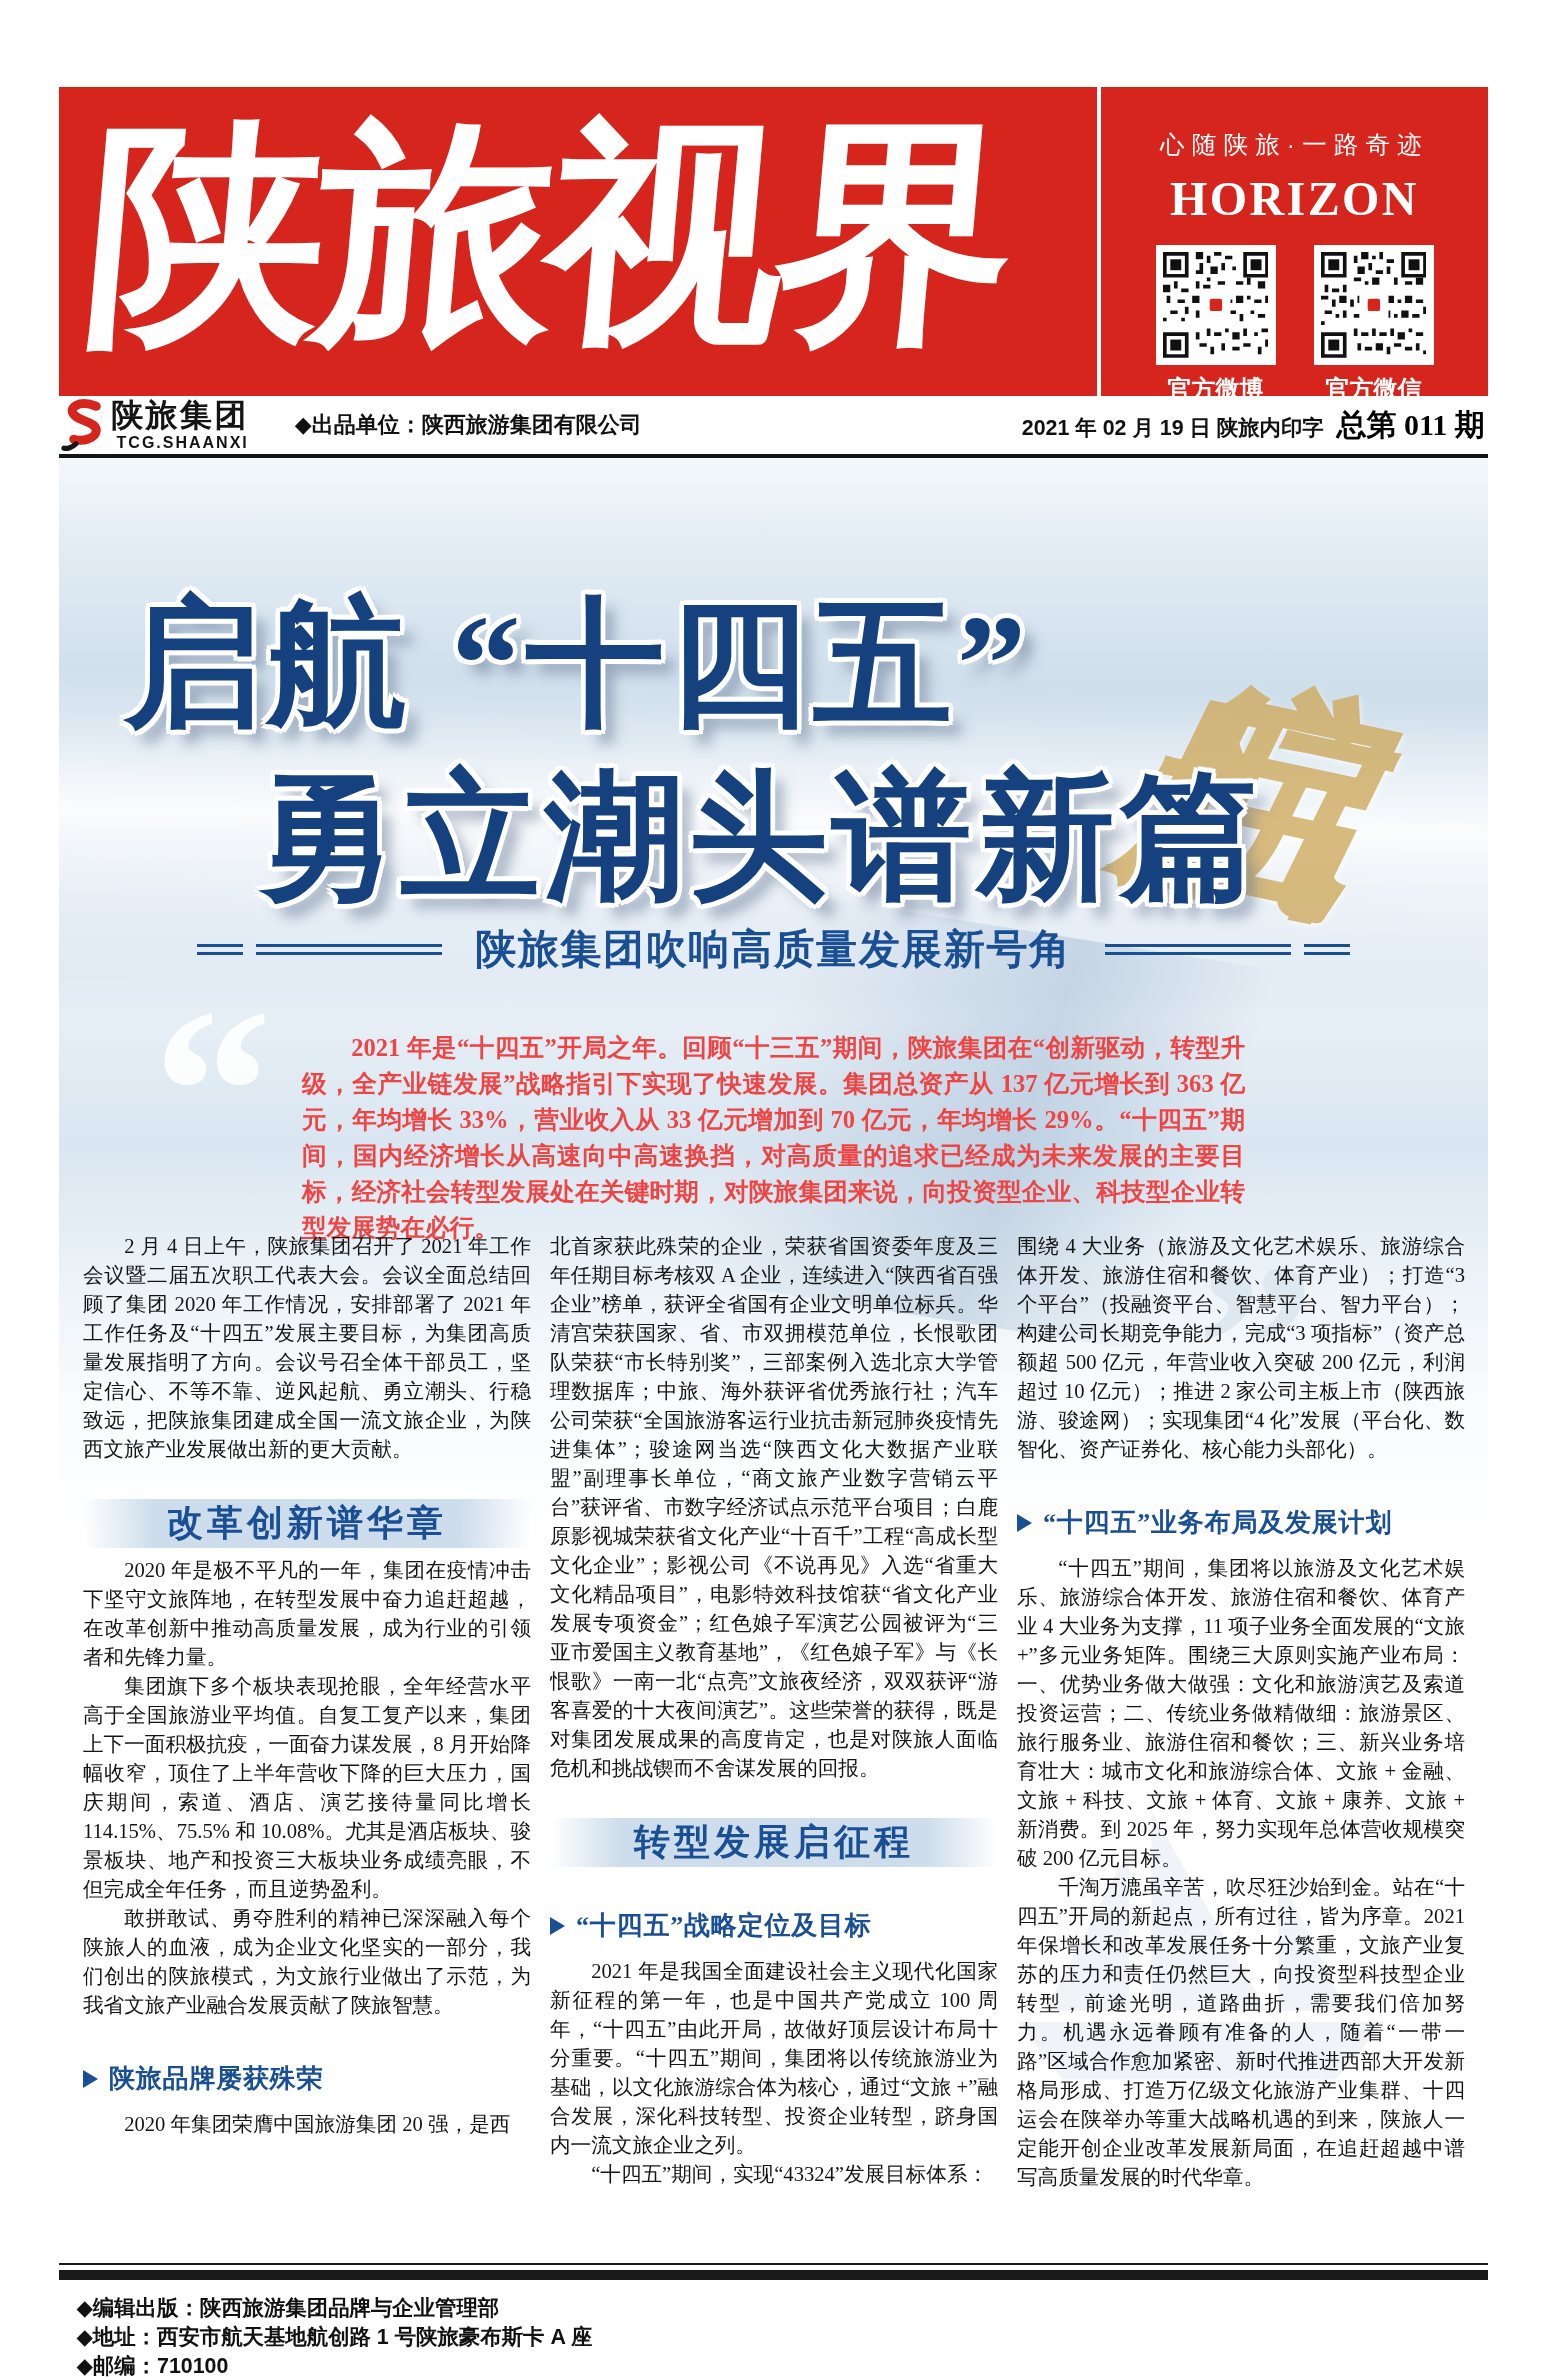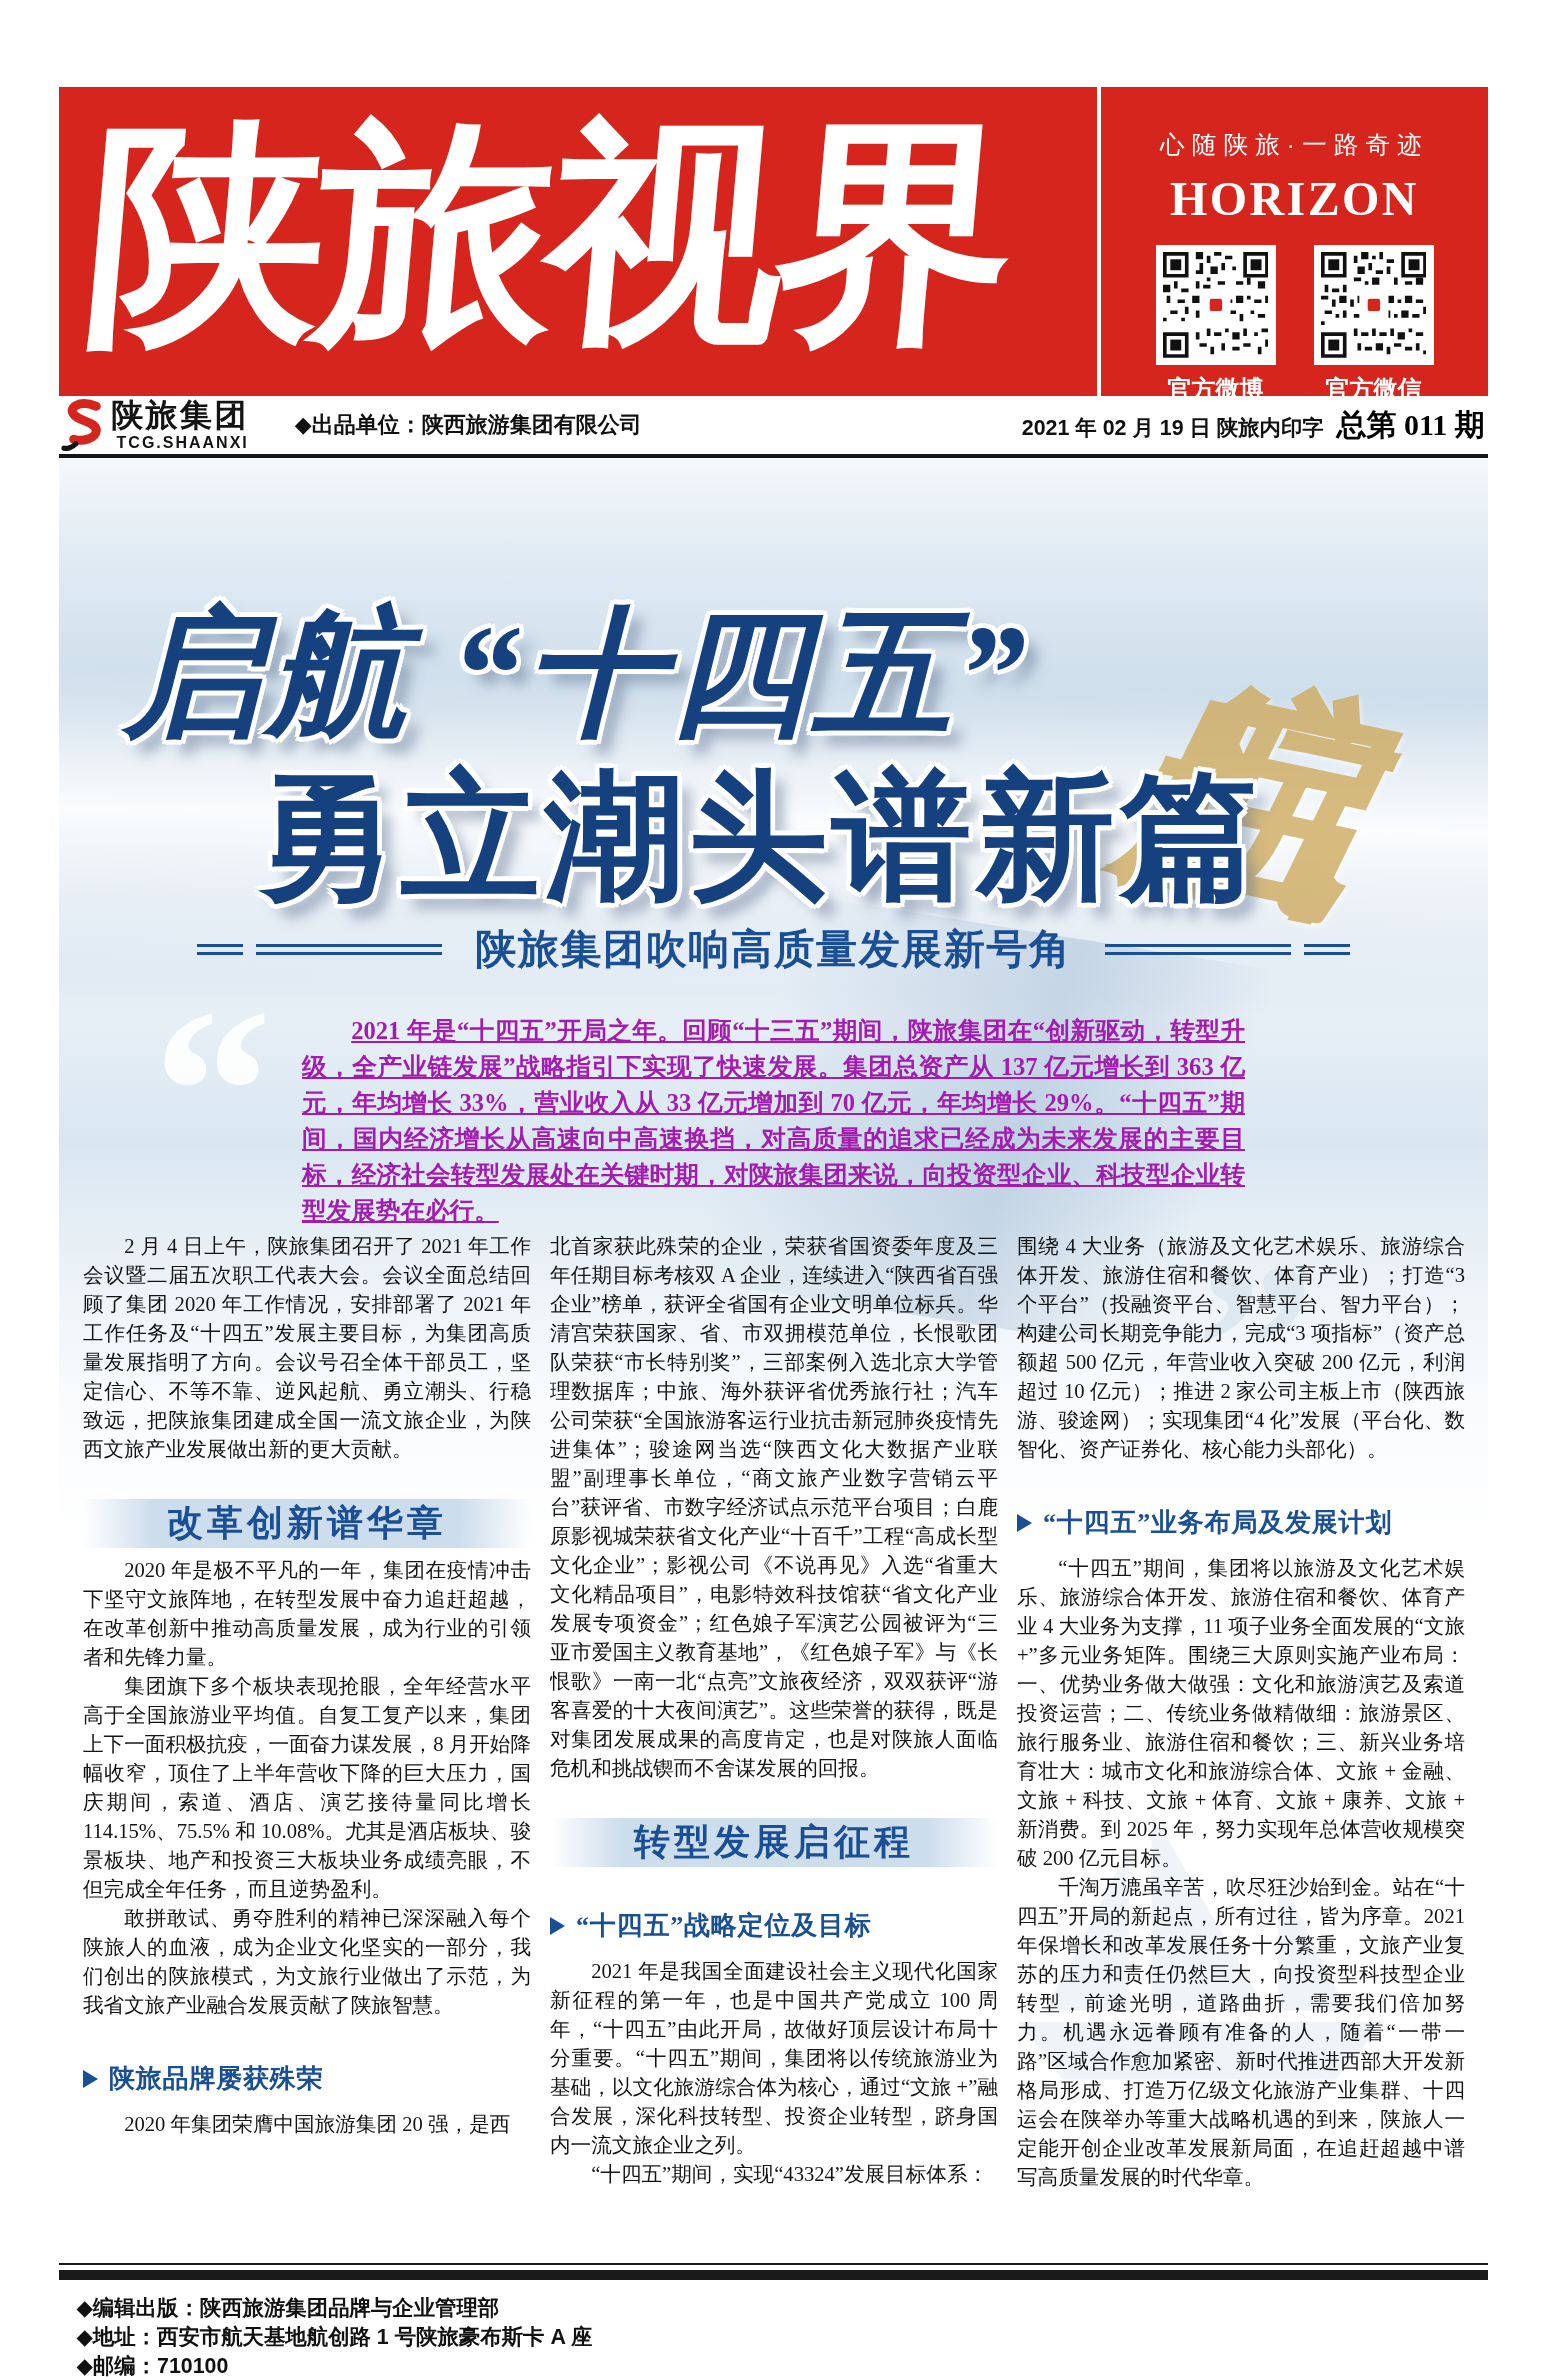--- a/index.html
+++ b/index.html
@@ -56,30 +56,30 @@
   .hero { position:absolute; left:59px; top:458px; width:1429px; height:774px; }
   .watermark { position:absolute; right:44px; top:24px; writing-mode:vertical-rl;
                font-size:234px; line-height:262px; font-weight:bold; font-style:italic;
                color:#cfab5f; opacity:.8; transform:rotate(12deg);
                text-shadow:2.4px 2.4px 4.8px rgba(255,255,255,.6); }
   .hero-title { position:absolute; color:#16417f; font-weight:900; font-size:139px;
                 line-height:158px; letter-spacing:4.8px; white-space:nowrap;
                 text-shadow:4.8px 0 0 #fff,-4.8px 0 0 #fff,0 4.8px 0 #fff,0 -4.8px 0 #fff,
                             4px 4px 0 #fff,-4px 4px 0 #fff,4px -4px 0 #fff,-4px -4px 0 #fff,
                             12.7px 14.3px 12.7px rgba(92,112,142,.5); }
-  .t1 { left:65px;  top:137px;font-style:italic; }
+  .t1 { left:65px;  top:127px; }
   .t2 { left:198px; top:300px; }
   .subtitle-row { position:absolute; left:0; top:464px; width:100%;
                   display:flex; align-items:center; justify-content:center; gap:12.7px; }
   .dline { height:10.3px; border-top:3.2px solid #1b4f94; border-bottom:3.2px solid #1b4f94; }
   .dline.short { width:46px; } .dline.long { width:186px; }
   .subtitle-text { font-size:41px; font-weight:900; color:#1b4f94; letter-spacing:1.6px; margin:0 20.6px; }
   .lead-wrap { position:absolute; left:0; top:555px; width:100%; }
-  .lead { margin:0 auto; width:943px; font-size:24.6px; line-height:36px; text-align:justify;
-          text-indent:2em; color:#a21caf; font-weight:bold;text-decoration:underline; }
+  .lead { margin:17px auto; width:943px; font-size:24.6px; line-height:36px; text-align:justify;
+          text-indent:2em; color:#ef4444; font-weight:bold; }
   .q-open  { position:absolute; left:94px;  top:-41px; font-size:238px; line-height:1;
              color:#ffffff; opacity:.9; font-weight:bold; }
   .q-close { position:absolute; left:1137px; top:214px; font-size:238px; line-height:1;
              color:#dde8f1; opacity:.95; font-weight:bold; }
 
   
   .columns { position:absolute; left:83px; top:1232px; width:1382px; height:1024px;
              display:flex; gap:19px; }
   .col { width:448px; height:100%; overflow:hidden; }
   .p { font-size:20.6px; line-height:29px; text-align:justify; text-indent:2em;

